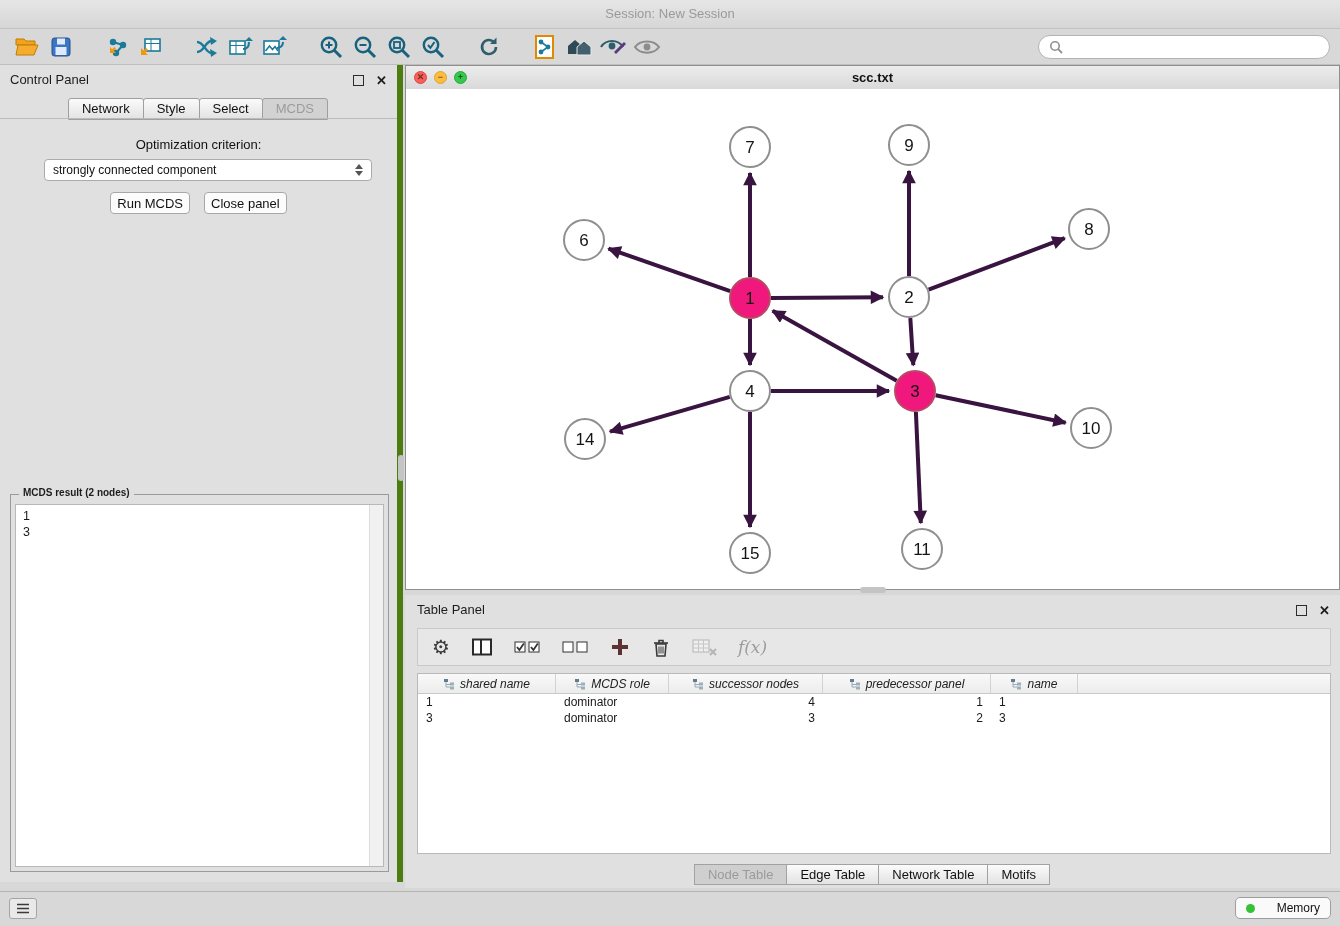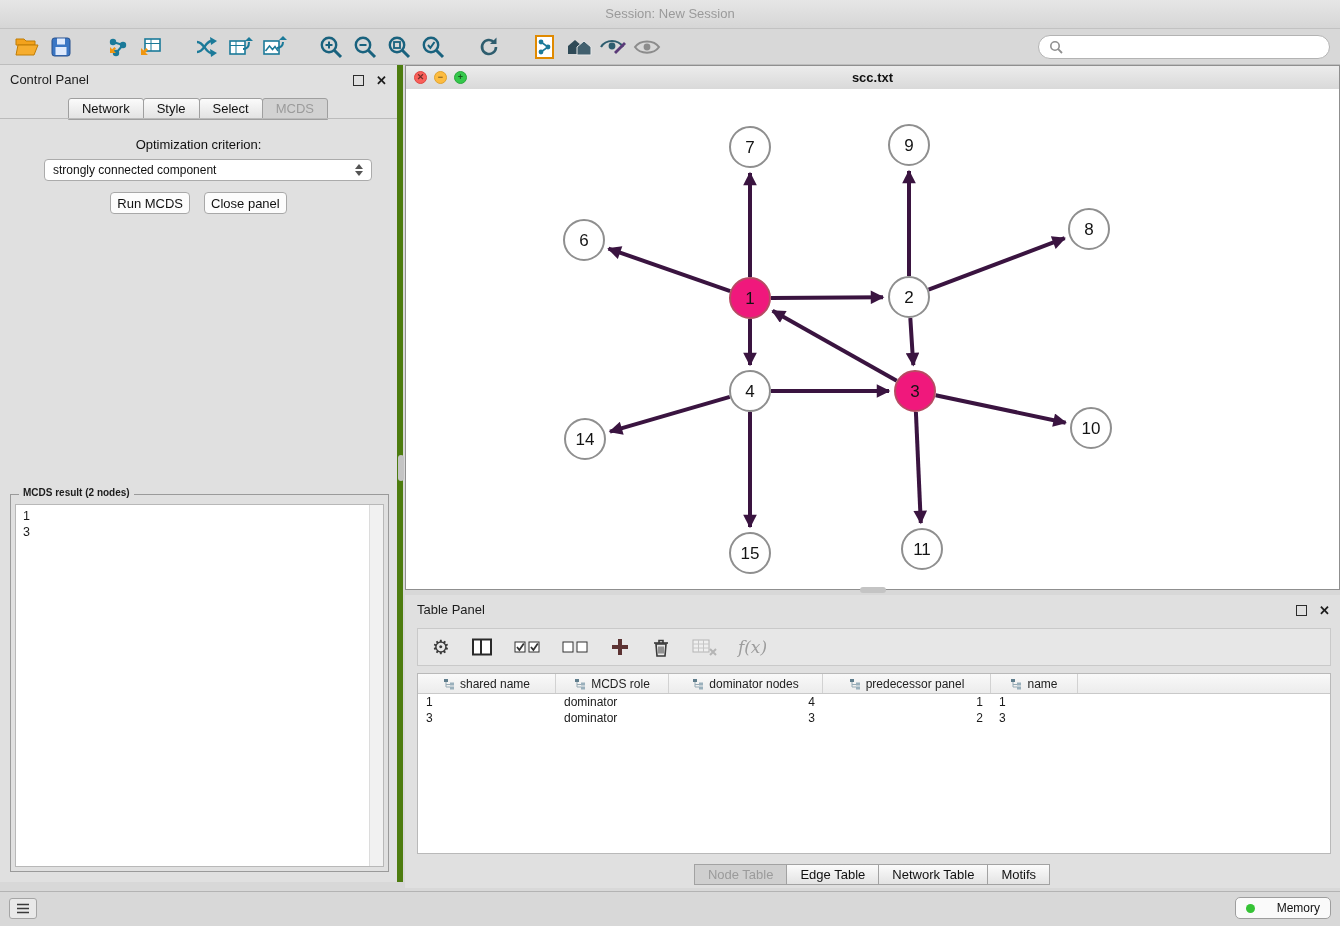--- a/index.html
+++ b/index.html
@@ -64,21 +64,21 @@
 
   
   .table-panel{position:absolute;left:405px;top:595px;width:935px;height:293px;background:#e0e0e0;}
   .tp-toolbar{position:absolute;left:12px;right:9px;top:33px;height:38px;background:#e7e7e7;border:1px solid #c9c9c9;
               display:flex;align-items:center;gap:21px;padding:0 14px;box-sizing:border-box;}
   .tpbtn{border:none;background:transparent;padding:0;display:flex;align-items:center;justify-content:center;height:30px;}
   .gear-glyph{font-family:"DejaVu Sans",sans-serif;font-size:20px;color:#3a3a3a;line-height:1;}
   .fx{font-family:"DejaVu Serif",serif;font-style:italic;font-size:17px;color:#9c9c9c;}
   .tp-table{position:absolute;left:12px;right:9px;top:78px;bottom:34px;background:#fff;border:1px solid #b9b9b9;overflow:hidden;}
   .t-head{display:grid;grid-template-columns:138px 113px 154px 168px 87px 1fr;height:19px;
-          background:linear-gradient(#f9f9f9,#ececec);border-bottom:1px solid #c9c9c9;}
+          background:linear-gradient(#f9f9f9,#ececec);border-bottom:1px solid #c9c9c9;font-style:italic;}
   .th{display:flex;align-items:center;justify-content:center;gap:5px;font-size:12px;color:#222;border-right:1px solid #d2d2d2;overflow:hidden;white-space:nowrap;}
   .th.filler{border-right:none;}
   .sort-ic{width:12px;height:12px;flex:0 0 auto;}
   .t-row{display:grid;grid-template-columns:138px 113px 154px 168px 87px 1fr;height:16px;}
   .td{font-size:12px;line-height:16px;padding:0 8px;white-space:nowrap;overflow:hidden;}
   .td.col2,.td.col3{text-align:right;}
   .tp-tabs{position:absolute;left:0;right:0;bottom:3px;display:flex;justify-content:center;}
   .tab2{height:19px;line-height:19px;padding:0 13px;font-size:13px;border:1px solid #a2a2a2;margin-left:-1px;
         background:linear-gradient(#fbfbfb,#e3e3e3);color:#111;}
   .tab2.selected{background:#cfcfcf;color:#9b9b9b;}
@@ -424,21 +424,21 @@
             </svg>
             <span>MCDS role</span>
           </div>
           <div class="th">
             <svg class="sort-ic" viewBox="0 0 12 12">
               <rect x="1" y="1" width="4" height="3" fill="#5f7d8c"></rect>
               <path d="M3 4v5h4M3 6.5h4" stroke="#97aab4" fill="none"></path>
               <rect x="7" y="4.5" width="4" height="3" fill="#9ab0bc"></rect>
               <rect x="7" y="8.5" width="4" height="3" fill="#9ab0bc"></rect>
             </svg>
-            <span>dominator nodes</span>
+            <span>successor nodes</span>
           </div>
           <div class="th">
             <svg class="sort-ic" viewBox="0 0 12 12">
               <rect x="1" y="1" width="4" height="3" fill="#5f7d8c"></rect>
               <path d="M3 4v5h4M3 6.5h4" stroke="#97aab4" fill="none"></path>
               <rect x="7" y="4.5" width="4" height="3" fill="#9ab0bc"></rect>
               <rect x="7" y="8.5" width="4" height="3" fill="#9ab0bc"></rect>
             </svg>
             <span>predecessor panel</span>
           </div>

